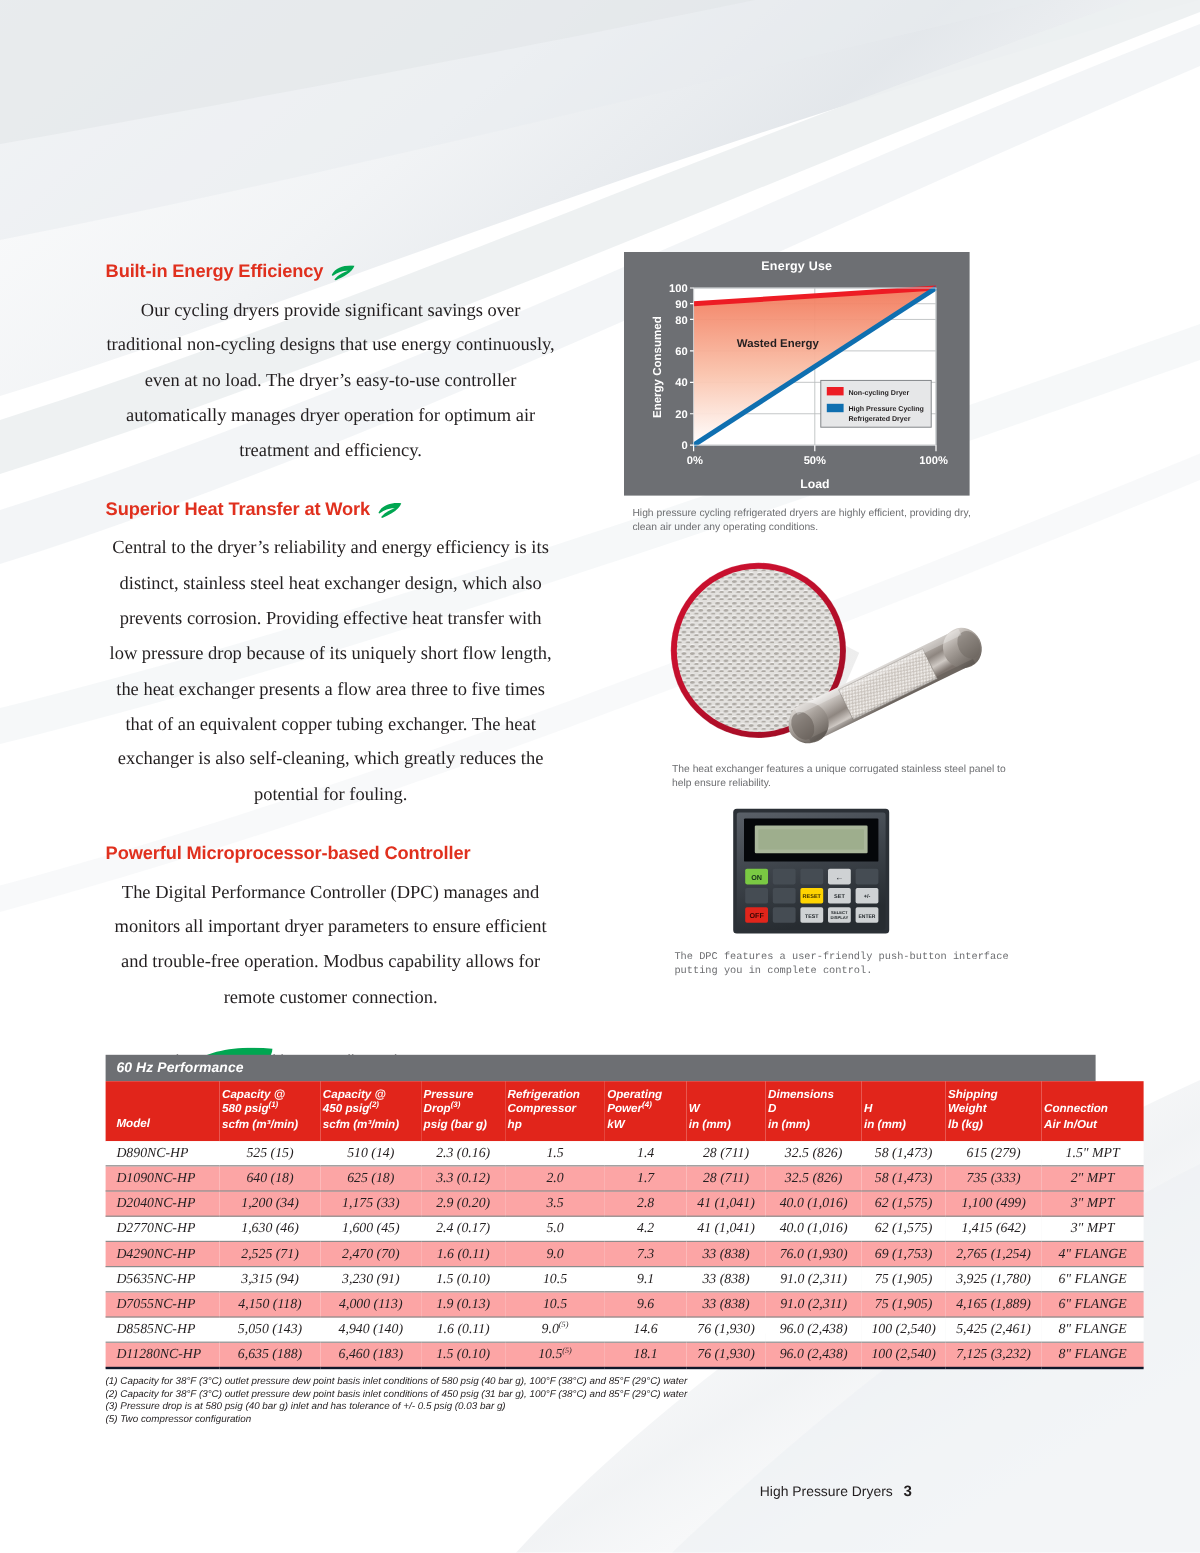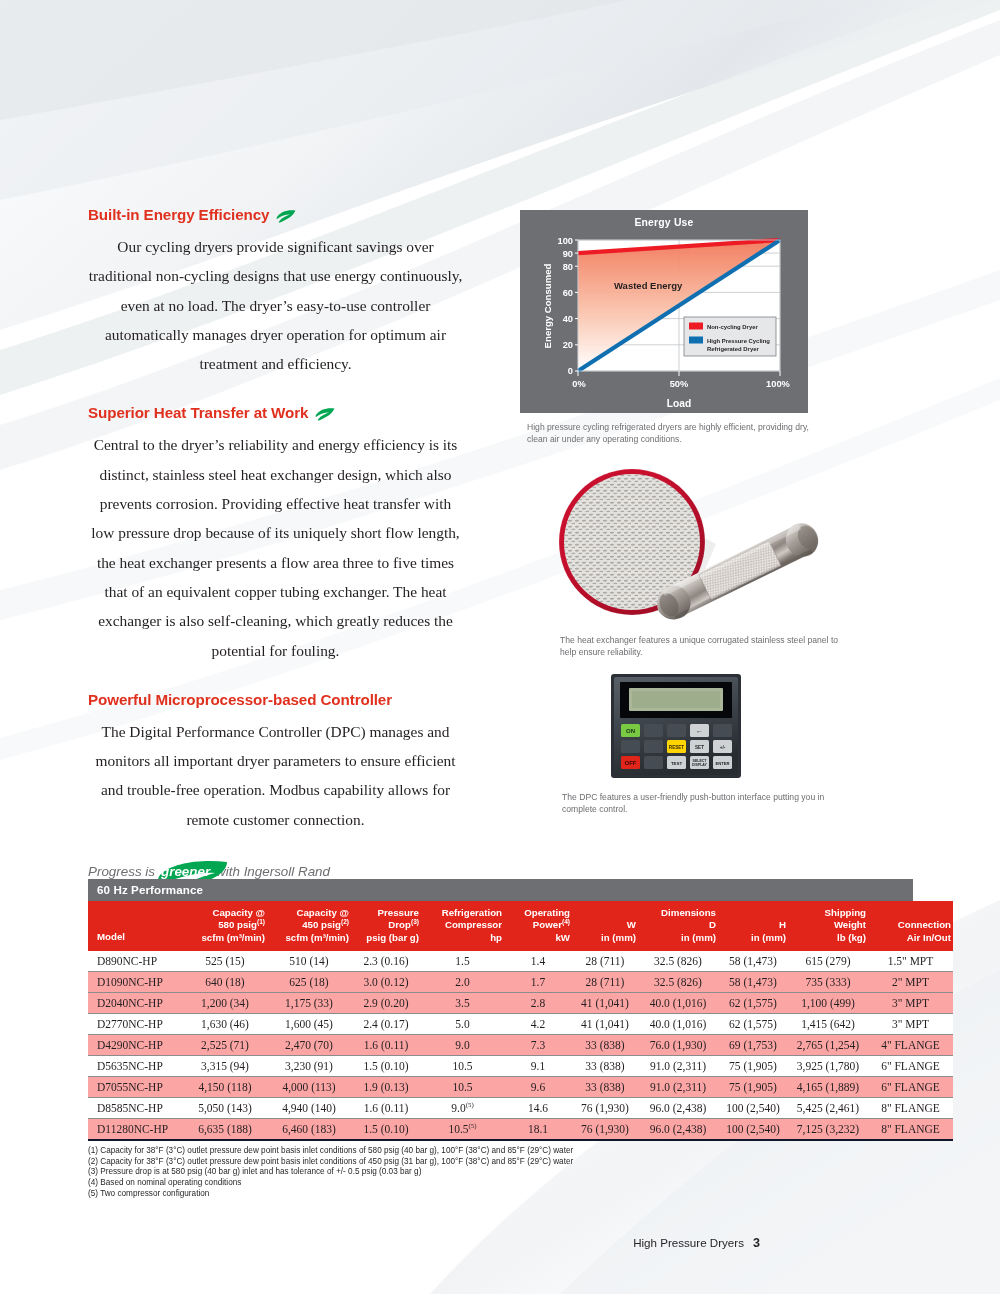--- a/index.html
+++ b/index.html
@@ -12,21 +12,21 @@
     overflow:hidden;
   }
 
   
   #bg-swoosh { position:absolute; inset:0; z-index:0; pointer-events:none; }
 
   
   #page { position:relative; z-index:2; width:1000px; height:1294px; }
 
   
-  #left-col { position:absolute; left:88px; top:206px; width:375px; }
+  #left-col { position:absolute; left:88px; top:218px; width:375px; }
 
   .sec-head {
     color:#e0301e;
     font-weight:bold;
     font-size:15.2px;
     letter-spacing:-0.1px;
     margin:0 0 9px 0;
     display:flex;
     align-items:center;
     gap:7px;
@@ -83,45 +83,45 @@
     margin-top:9px;
   }
   #cap-chart { width:300px; margin-left:7px; }
 
   
   #hx-wrap { position:relative; width:310px; height:175px; margin-top:13px; margin-left:20px; }
   #cap-hx { margin-left:40px; width:280px; margin-top:2px; }
 
   
   #dpc-wrap { position:relative; width:155px; height:112px; margin-top:14px; margin-left:83px; }
-  #cap-dpc { margin-left:42px; width:280px; margin-top:8px; }
-
-  
-  #table-block { position:absolute; left:88px; top:879px; width:825px; }
+  #cap-dpc { margin-left:42px; width:280px; margin-top:8px;font-family:Liberation Mono, monospace; }
+
+  
+  #table-block { position:absolute; left:88px; top:879px; width:825px;font-style:italic; }
 
   #table-banner {
     background:#6d6f73;
     color:#ffffff;
     font-size:11.6px;
     font-weight:bold;
     padding:4px 9px 5px 9px;
     letter-spacing:0.1px;
   }
 
   table#perf { width:100%; border-collapse:collapse; table-layout:fixed; }
 
   #perf thead th {
     background:#e1251b;
     color:#ffffff;
     font-size:9.7px;
     font-weight:bold;
     line-height:12.4px;
     padding:6px 2px 7px 2px;
     vertical-align:bottom;
-    text-align:right;
+    text-align:left;
   }
   #perf thead th.col-model { text-align:left; padding-left:9px; vertical-align:bottom; padding-bottom:8px; }
   #perf thead th sup { font-size:6.6px; vertical-align:super; line-height:0; }
 
   #perf tbody td {
     font-family:"Liberation Serif", serif;
     font-size:11.5px;
     color:#231f20;
     text-align:center;
     padding:4px 2px 4px 2px;
@@ -508,21 +508,21 @@
             <td>28 (711)</td>
             <td>32.5 (826)</td>
             <td>58 (1,473)</td>
             <td>615 (279)</td>
             <td>1.5" MPT</td>
           </tr>
           <tr class="alt">
             <td class="col-model">D1090NC-HP</td>
             <td>640 (18)</td>
             <td>625 (18)</td>
-            <td>3.0 (0.12)</td>
+            <td>3.3 (0.12)</td>
             <td>2.0</td>
             <td>1.7</td>
             <td>28 (711)</td>
             <td>32.5 (826)</td>
             <td>58 (1,473)</td>
             <td>735 (333)</td>
             <td>2" MPT</td>
           </tr>
           <tr class="alt">
             <td class="col-model">D2040NC-HP</td>
@@ -615,21 +615,20 @@
             <td>7,125 (3,232)</td>
             <td>8" FLANGE</td>
           </tr>
         </tbody>
     </table>
 
     <div id="footnotes">
         <div class="footnote">(1) Capacity for 38°F (3°C) outlet pressure dew point basis inlet conditions of 580 psig (40 bar g), 100°F (38°C) and 85°F (29°C) water</div>
         <div class="footnote">(2) Capacity for 38°F (3°C) outlet pressure dew point basis inlet conditions of 450 psig (31 bar g), 100°F (38°C) and 85°F (29°C) water</div>
         <div class="footnote">(3) Pressure drop is at 580 psig (40 bar g) inlet and has tolerance of +/- 0.5 psig (0.03 bar g)</div>
-        <div class="footnote">(4) Based on nominal operating conditions</div>
         <div class="footnote">(5) Two compressor configuration</div>
       </div>
   </div>
 
   <div id="footer">
     <span>High Pressure Dryers</span><span class="pg">3</span>
   </div>
 
 </div>
 

